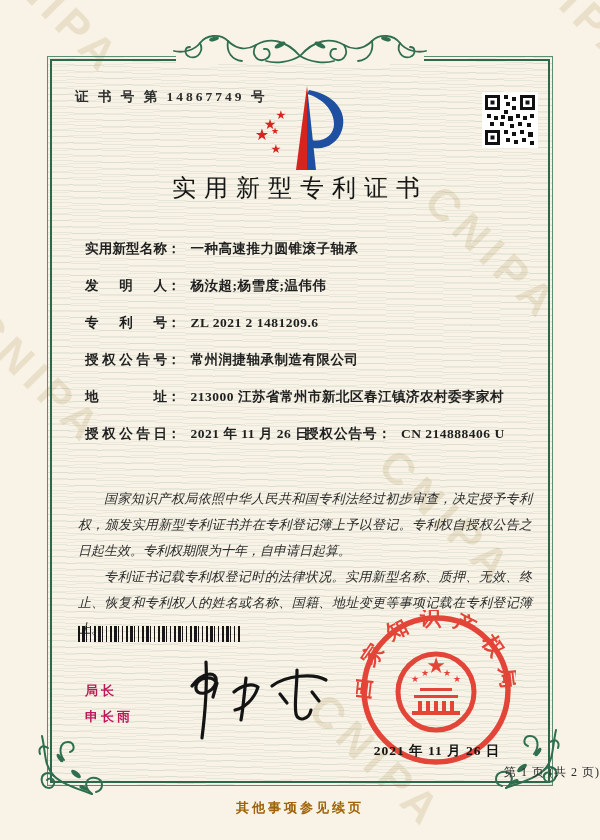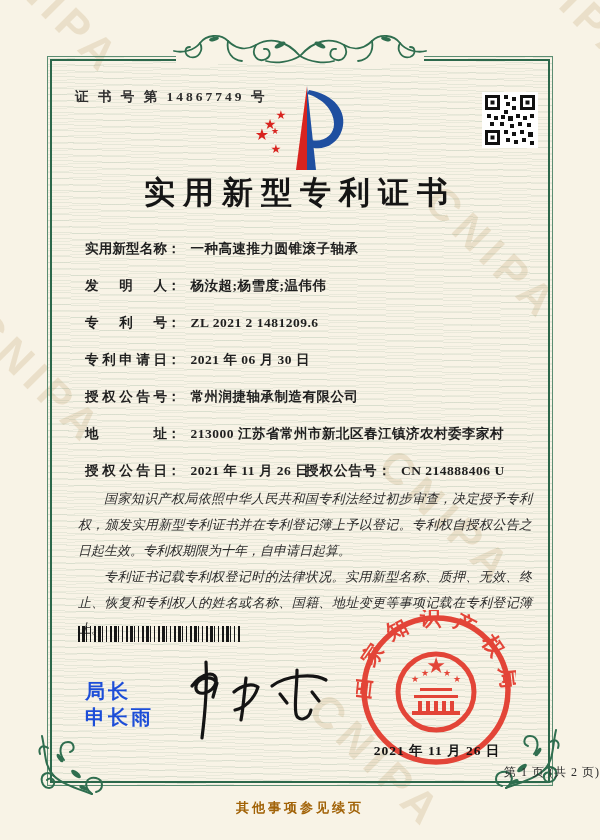--- a/index.html
+++ b/index.html
@@ -31,21 +31,21 @@
 
   .content{ position:absolute; inset:0; z-index:5;padding-left:20px; }
 
   .cert-no{ position:absolute; left:75px; top:88px; font-size:13.5px;
             letter-spacing:3px; color:#2e2e2e; font-weight:600; }
 
   .logo{ position:absolute; left:250px; top:84px; }
   .qr{ position:absolute; left:482px; top:92px; }
 
   .title{ position:absolute; left:0; top:172px; width:100%; text-align:center;
-          font-size:31px; font-weight:700; letter-spacing:8px; color:#151515; }
+          font-size:24px; font-weight:400; letter-spacing:8px; color:#151515; }
 
   .fields{ position:absolute; left:85px; top:239px; width:450px; font-size:13.5px;
            color:#1f1f1f; font-weight:600; }
   .frow{ position:relative; height:37px; line-height:20px; }
   .flabel{ display:inline-block; width:82px; text-align:justify; text-align-last:justify;
            vertical-align:top; }
   .fcolon{ display:inline-block; vertical-align:top; margin-right:10px; }
   .fvalue{ display:inline-block; vertical-align:top; letter-spacing:.5px; }
   .grant2{ position:absolute; left:220px; top:0; }
   .grant2 .flabel{ width:auto; text-align:left; text-align-last:left; letter-spacing:1px; }
@@ -53,21 +53,21 @@
   .notice{ position:absolute; left:78px; top:486px; width:454px; font-size:13px;
            line-height:26px; color:#2b2b2b; text-align:justify; font-style:italic; }
   .notice p{ text-indent:2em; font-weight:500; }
 
   .barcode{ position:absolute; left:78px; top:626px; width:163px; height:16px;
     background:repeating-linear-gradient(90deg,
       #161616 0 2px, transparent 2px 4px, #161616 4px 7px, transparent 7px 8px,
       #161616 8px 9px, transparent 9px 12px, #161616 12px 13px, transparent 13px 16px); }
 
   .officer{ position:absolute; left:85px; top:678px; font-family:"Liberation Sans",sans-serif;
-            font-size:20px; font-weight:600; color:#1d4ed8; letter-spacing:3px; line-height:26px; }
+            font-size:13px; font-weight:600; color:#be185d; letter-spacing:3px; line-height:26px; }
   .signature{ position:absolute; left:172px; top:652px; }
 
   .seal{ position:absolute; left:356px; top:610px; mix-blend-mode:multiply; opacity:.95; }
   .seal-date{ position:absolute; left:362px; top:742px; width:150px; text-align:center;
               font-size:13.5px; font-weight:700; color:#141414; letter-spacing:1px; }
 
   .page-num{ position:absolute; left:0; top:764px; width:100%; text-align:right;
              font-size:12px; color:#2c2c2c; letter-spacing:1px; }
   .cont-note{ position:absolute; left:0; top:799px; width:100%; text-align:center;
               font-size:13px; color:#a16207; letter-spacing:3px; font-weight:600; }
@@ -200,23 +200,20 @@
       <div class="frow">
         <span class="flabel">实用新型名称</span><span class="fcolon">：</span><span class="fvalue">一种高速推力圆锥滚子轴承</span>
       </div>
       <div class="frow">
         <span class="flabel">发明人</span><span class="fcolon">：</span><span class="fvalue">杨汝超;杨雪度;温伟伟</span>
       </div>
       <div class="frow">
         <span class="flabel">专利号</span><span class="fcolon">：</span><span class="fvalue">ZL 2021 2 1481209.6</span>
       </div>
       <div class="frow">
-        <span class="flabel">专利申请日</span><span class="fcolon">：</span><span class="fvalue">2021 年 06 月 30 日</span>
-      </div>
-      <div class="frow">
         <span class="flabel">授权公告号</span><span class="fcolon">：</span><span class="fvalue">常州润捷轴承制造有限公司</span>
       </div>
       <div class="frow">
         <span class="flabel">地址</span><span class="fcolon">：</span><span class="fvalue">213000 江苏省常州市新北区春江镇济农村委李家村</span>
       </div>
       <div class="frow">
         <span class="flabel">授权公告日</span><span class="fcolon">：</span><span class="fvalue">2021 年 11 月 26 日</span>
         <span class="grant2">
           <span class="flabel">授权公告号</span><span class="fcolon">：</span><span class="fvalue">CN 214888406 U</span>
         </span>

